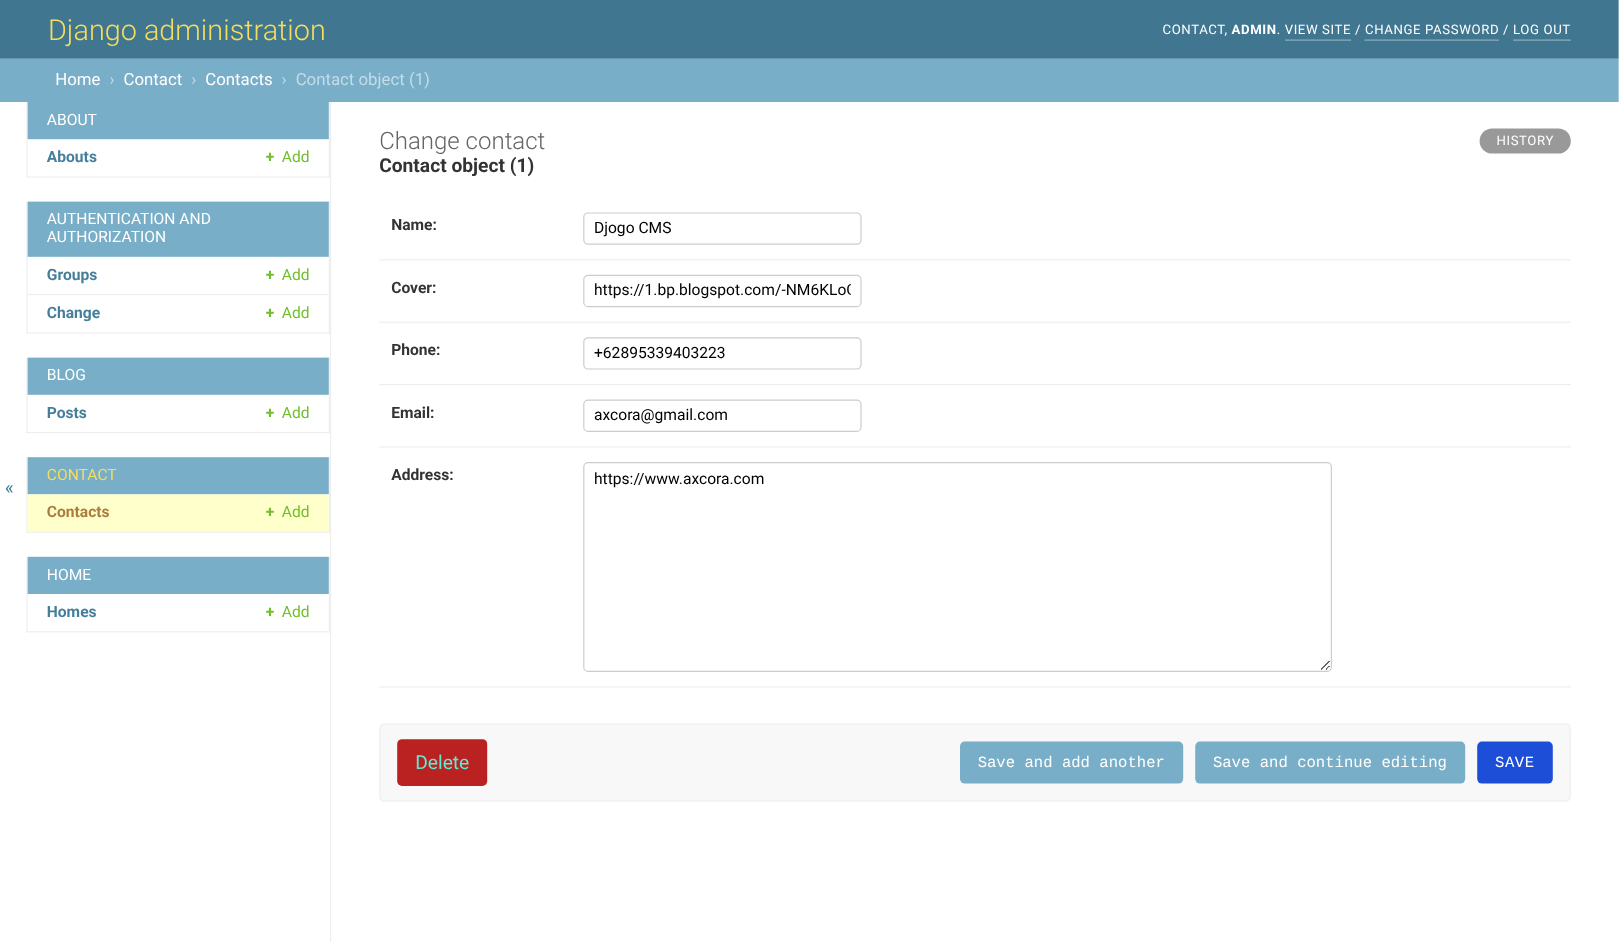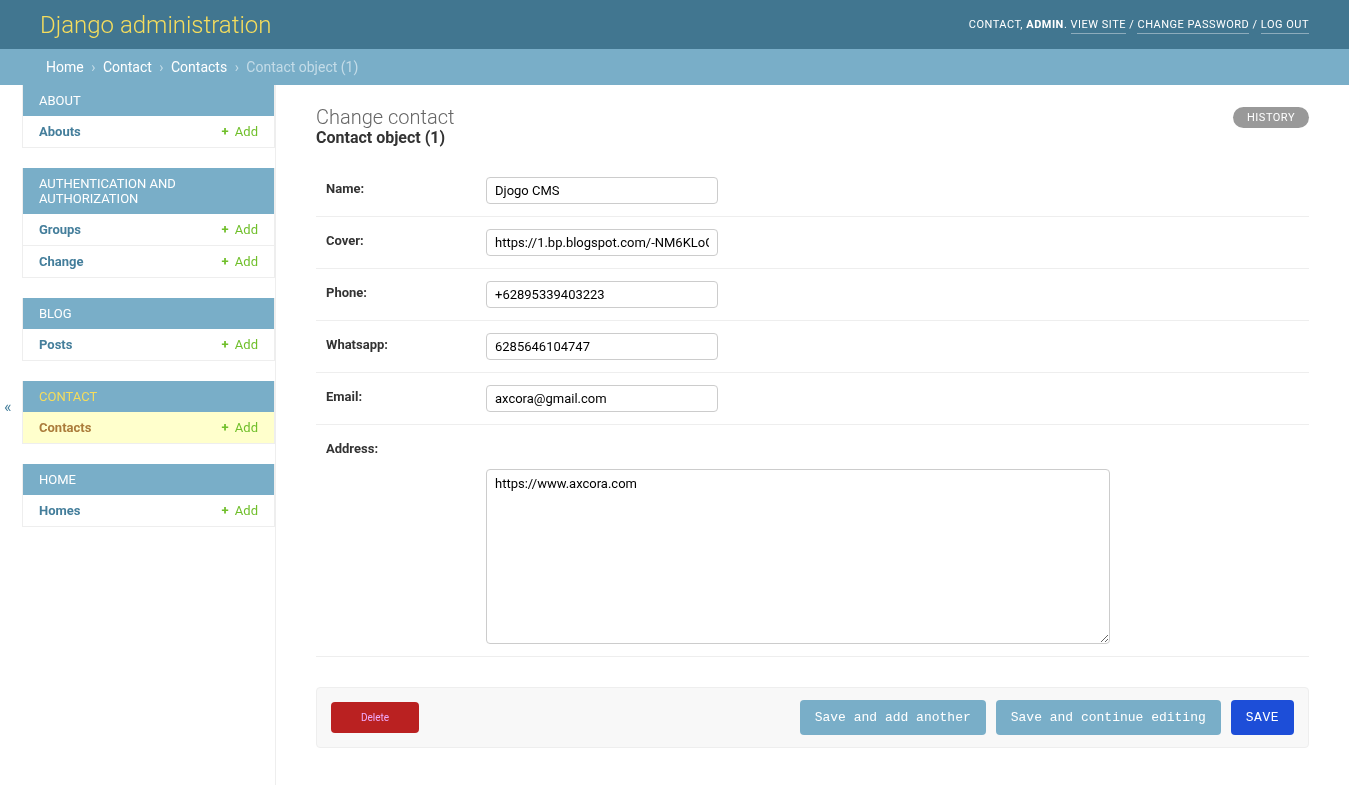--- a/index.html
+++ b/index.html
@@ -120,38 +120,37 @@
   }
   .form-row textarea {
     width: 624px;
     height: 175px;
     padding: 6px 8px;
     border: 1px solid #ccc;
     border-radius: 4px;
     font-size: 13px;
     font-family: inherit;
     resize: both;
-    margin-top: 32px;
   }
 
   .submit-row {
     background: #f8f8f8;
     border: 1px solid #eee;
     padding: 12px 14px;
     margin-top: 30px;
     border-radius: 4px;
     display: flex;
     align-items: center;
   }
   .submit-row .deletelink {
     background: #ba2121;
-    color: #f0abfc;
-    padding: 10px 30px;
-    border-radius: 4px;
-    font-size: 10px;
+    color: #5eead4;
+    padding: 10px 15px;
+    border-radius: 4px;
+    font-size: 16px;
   }
   .submit-row .spacer { flex: 1; }
   .submit-row input[type=submit], .submit-row button {
     background: #79aec8;
     color: #fff;
     border: none;
     padding: 10px 15px;
     border-radius: 4px;
     font-size: 13px;
     margin-left: 10px;
@@ -245,24 +244,20 @@
       </div>
       <div class="form-row">
         <label>Cover:</label>
         <input type="text" value="https://1.bp.blogspot.com/-NM6KLoGUuDE/Y" style="">
       </div>
       <div class="form-row">
         <label>Phone:</label>
         <input type="text" value="+62895339403223" style="">
       </div>
       <div class="form-row">
-        <label>Whatsapp:</label>
-        <input type="text" value="6285646104747" style="">
-      </div>
-      <div class="form-row">
         <label>Email:</label>
         <input type="text" value="axcora@gmail.com" style="">
       </div>
       <div class="form-row">
         <label>Address:</label>
         <textarea id="address-textarea" style="">https://www.axcora.com</textarea>
       </div>
     </fieldset>
 
     <div class="submit-row">

